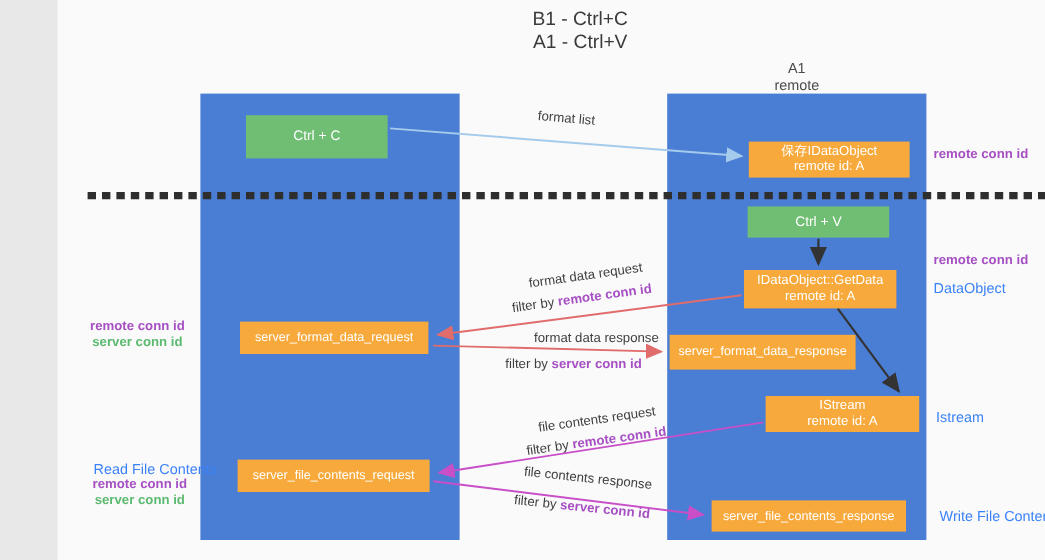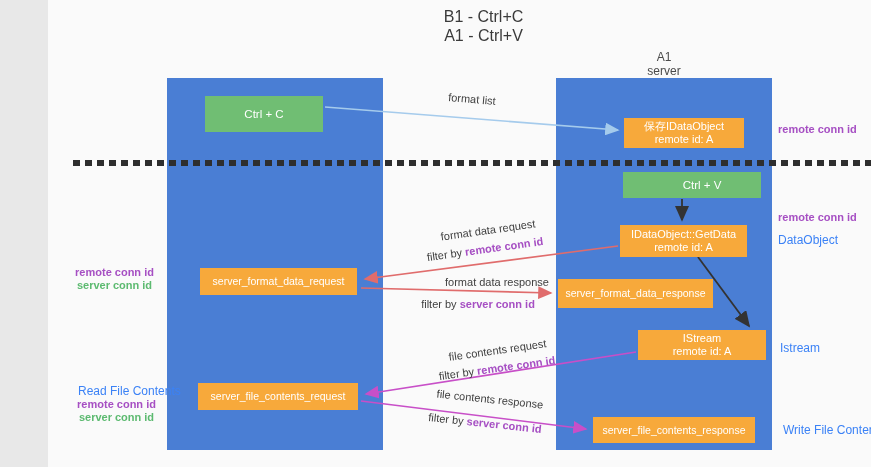--- a/index.html
+++ b/index.html
@@ -43,21 +43,21 @@
 
 <div class="canvas">
 
   <div class="title">
     <div>B1 - Ctrl+C</div>
     <div>A1 - Ctrl+V</div>
   </div>
 
   <div class="col-header right">
     <div>A1</div>
-    <div>server</div>
+    <div>remote</div>
   </div>
 
   <div class="column left"></div>
   <div class="column right"></div>
 
   <svg class="overlay" width="871" height="467">
     <defs>
       <marker id="m-blue" markerWidth="10" markerHeight="8" refX="8" refY="4" orient="auto">
         <path d="M0,0 L9,4 L0,8 z" class="fill-blue"></path>
       </marker>
@@ -80,26 +80,26 @@
     <line class="line-red" x1="313" y1="288" x2="503" y2="293" marker-end="url(#m-red)"></line>
     <line class="line-black" x1="650" y1="257" x2="701" y2="326" marker-end="url(#m-black)"></line>
     <line class="line-magenta" x1="588" y1="352" x2="318" y2="394" marker-end="url(#m-magenta)"></line>
     <line class="line-magenta" x1="313" y1="401" x2="538" y2="429" marker-end="url(#m-magenta)"></line>
   </svg>
 
   <div class="node green" style="left:157px;top:96px;width:118px;height:36px;">
     <div>Ctrl + C</div>
   </div>
 
-  <div class="node orange two-line" style="left:576px;top:118px;width:120px;height:30px;">
+  <div class="node orange two-line" style="left:576px;top:118px;width:134px;height:30px;">
     <div>保存IDataObject</div>
     <div>remote id: A</div>
   </div>
 
-  <div class="node green" style="left:575px;top:172px;width:118px;height:26px;padding-left:20px;">
+  <div class="node green" style="left:575px;top:172px;width:118px;height:26px;">
     <div>Ctrl + V</div>
   </div>
 
   <div class="node orange two-line" style="left:572px;top:225px;width:127px;height:32px;">
     <div>IDataObject::GetData</div>
     <div>remote id: A</div>
   </div>
 
   <div class="node orange" style="left:152px;top:268px;width:157px;height:27px;">
     <div>server_format_data_request</div>

